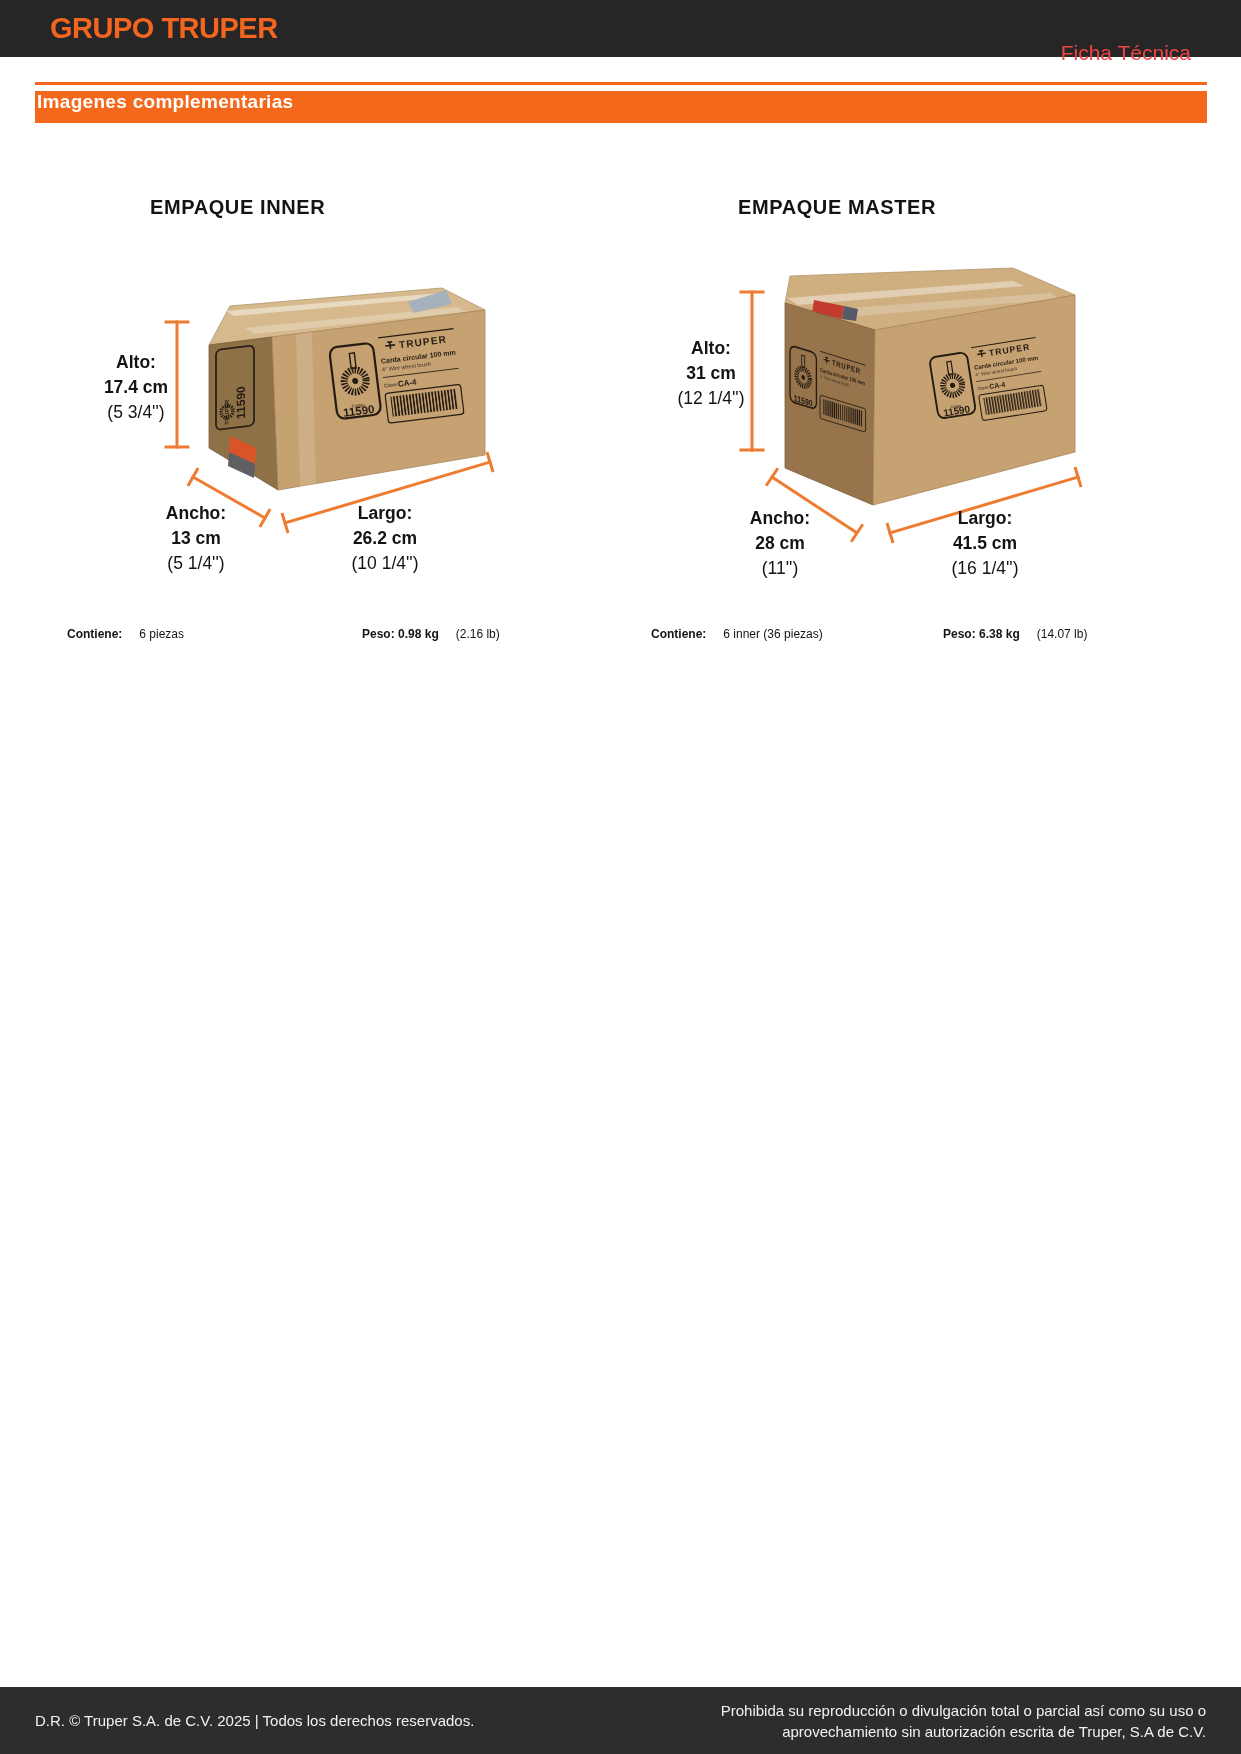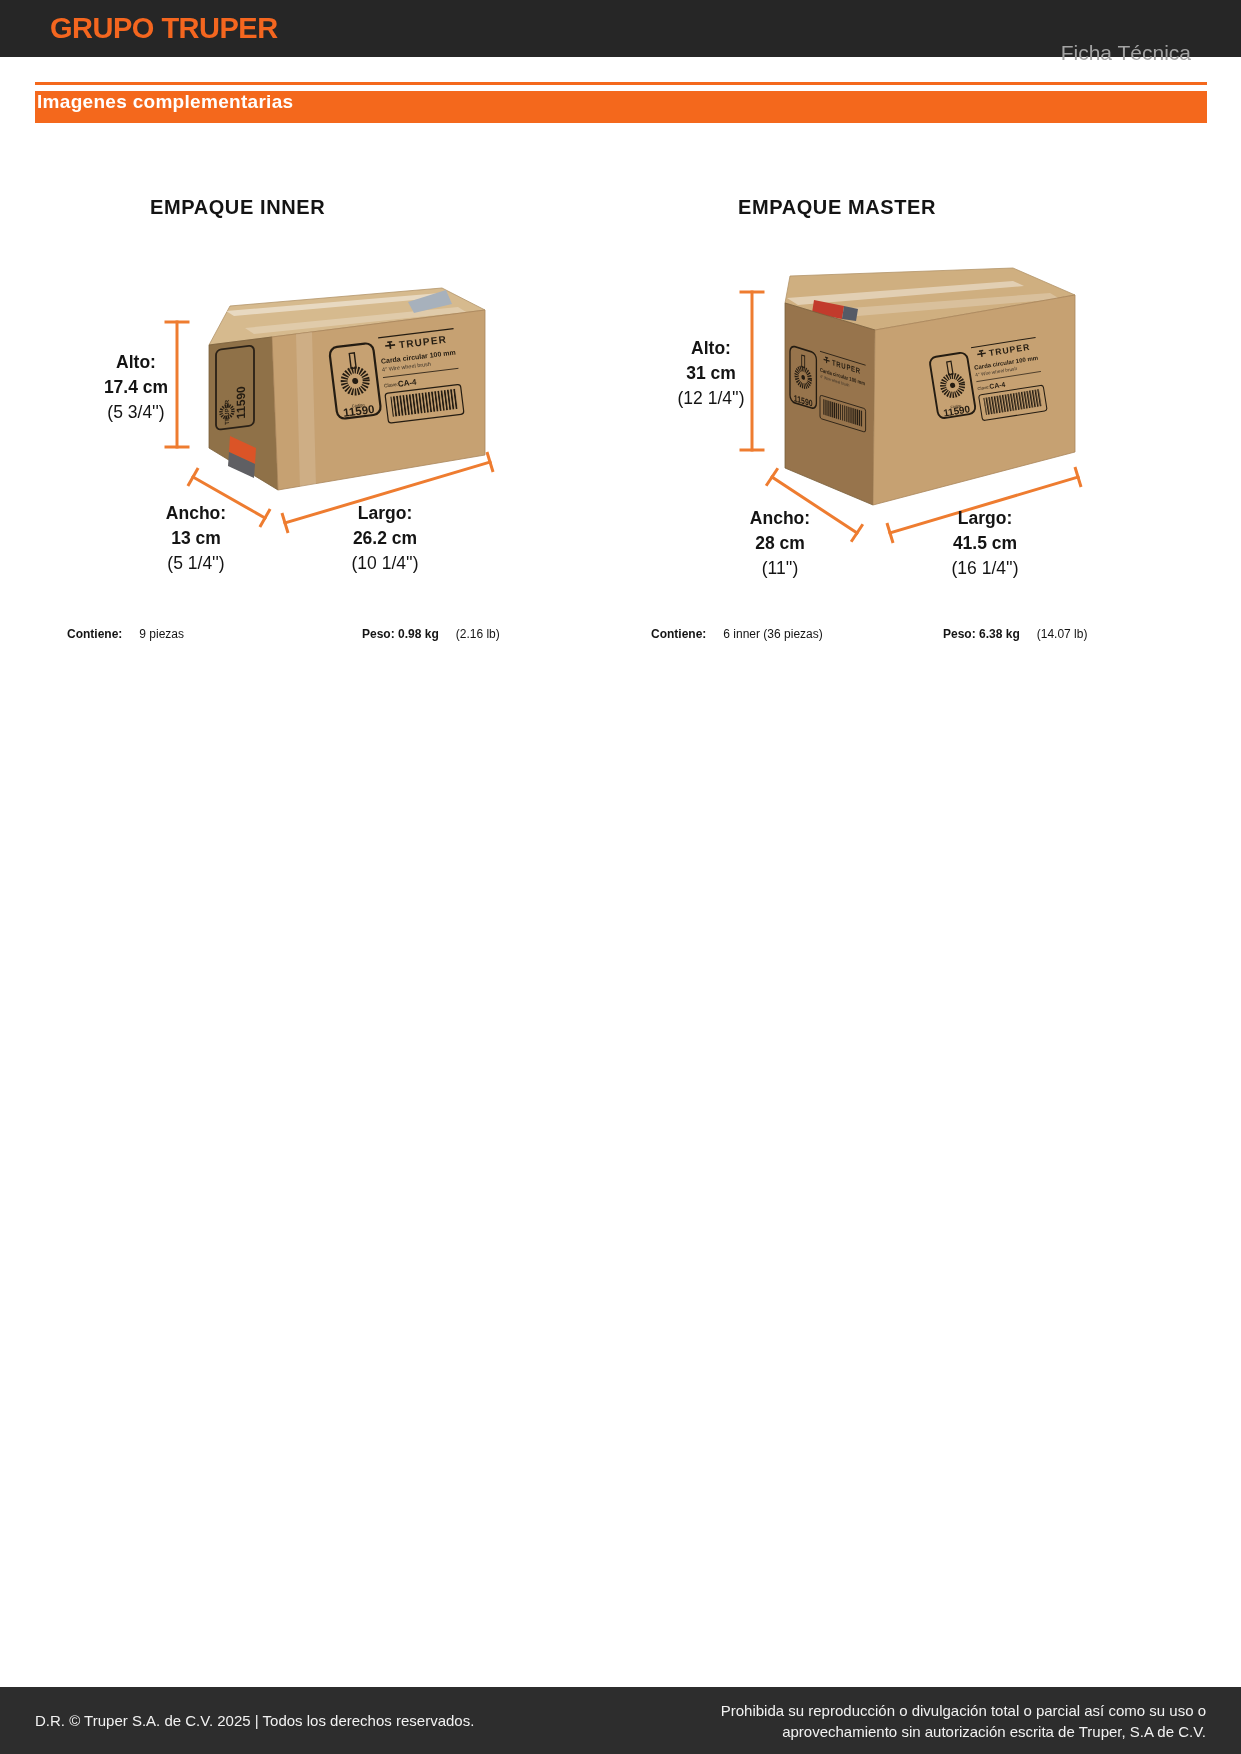--- a/index.html
+++ b/index.html
@@ -4,21 +4,21 @@
 <style>
   html,body{margin:0;padding:0;}
   body{
     width:1241px;height:1754px;position:relative;background:#ffffff;
     font-family:"Liberation Sans", sans-serif;overflow:hidden;color:#111;
   }
   
   .header{position:absolute;left:0;top:0;width:1241px;height:57px;background:#262626;
     display:flex;align-items:center;justify-content:space-between;box-sizing:border-box;padding:0 50px;}
   .brand{color:#F4661F;font-weight:700;font-size:29px;letter-spacing:-0.5px;}
-  .doctype{color:#a3a3a3;font-size:21px;font-weight:400;margin-top:48px;}
+  .doctype{color:#ef4444;font-size:21px;font-weight:400;margin-top:48px;}
   
   .rule-thin{position:absolute;left:35px;top:82px;width:1172px;height:3px;background:#F4681C;}
   .banner{position:absolute;left:35px;top:91px;width:1172px;height:32px;background:#F4681C;
     display:flex;align-items:flex-start;box-sizing:border-box;padding-left:2px;}
   .banner span{color:#fff;font-size:19px;font-weight:700;letter-spacing:0.3px;}
   
   .pkg-title{position:absolute;width:300px;font-size:20px;font-weight:700;letter-spacing:0.6px;color:#141414;}
   
   .dim-label{position:absolute;width:120px;text-align:center;}
   .dim-label div{font-size:17.5px;line-height:25px;font-weight:700;color:#141414;}
@@ -205,21 +205,21 @@
   <div class="light">(11'')</div>
 </div>
 <div class="dim-label" style="left:925px;top:506px">
   <div>Largo:</div>
   <div>41.5 cm</div>
   <div class="light">(16 1/4'')</div>
 </div>
 
 <div class="info" style="left:67px;top:627px">
   <span class="b">Contiene:</span>
-  <span>9 piezas</span>
+  <span>6 piezas</span>
 </div>
 <div class="info" style="left:362px;top:627px">
   <span class="b">Peso: 0.98 kg</span>
   <span>(2.16 lb)</span>
 </div>
 <div class="info" style="left:651px;top:627px">
   <span class="b">Contiene:</span>
   <span>6 inner (36 piezas)</span>
 </div>
 <div class="info" style="left:943px;top:627px">

